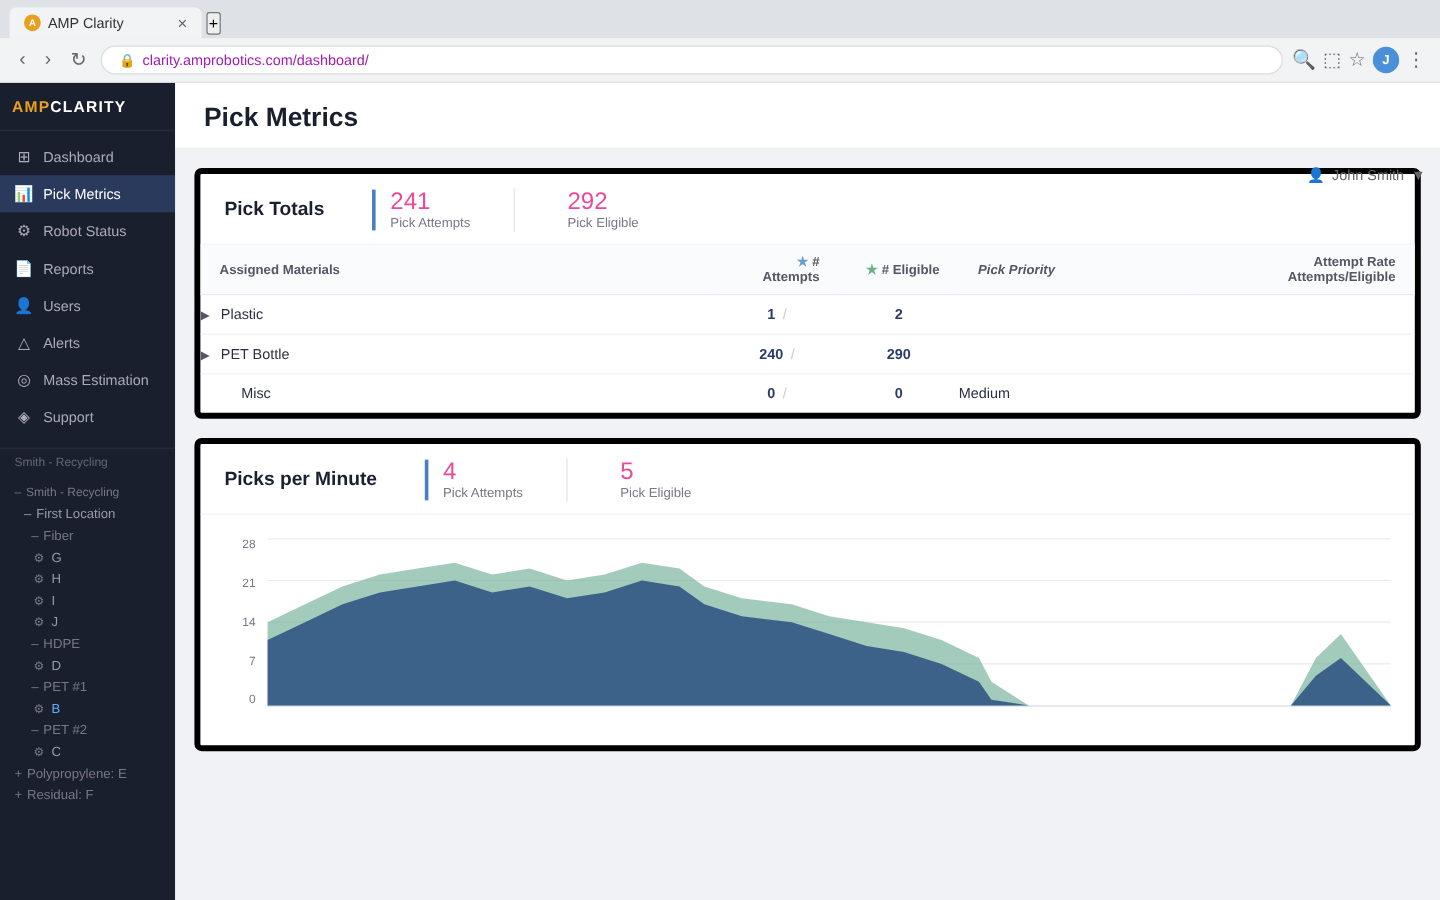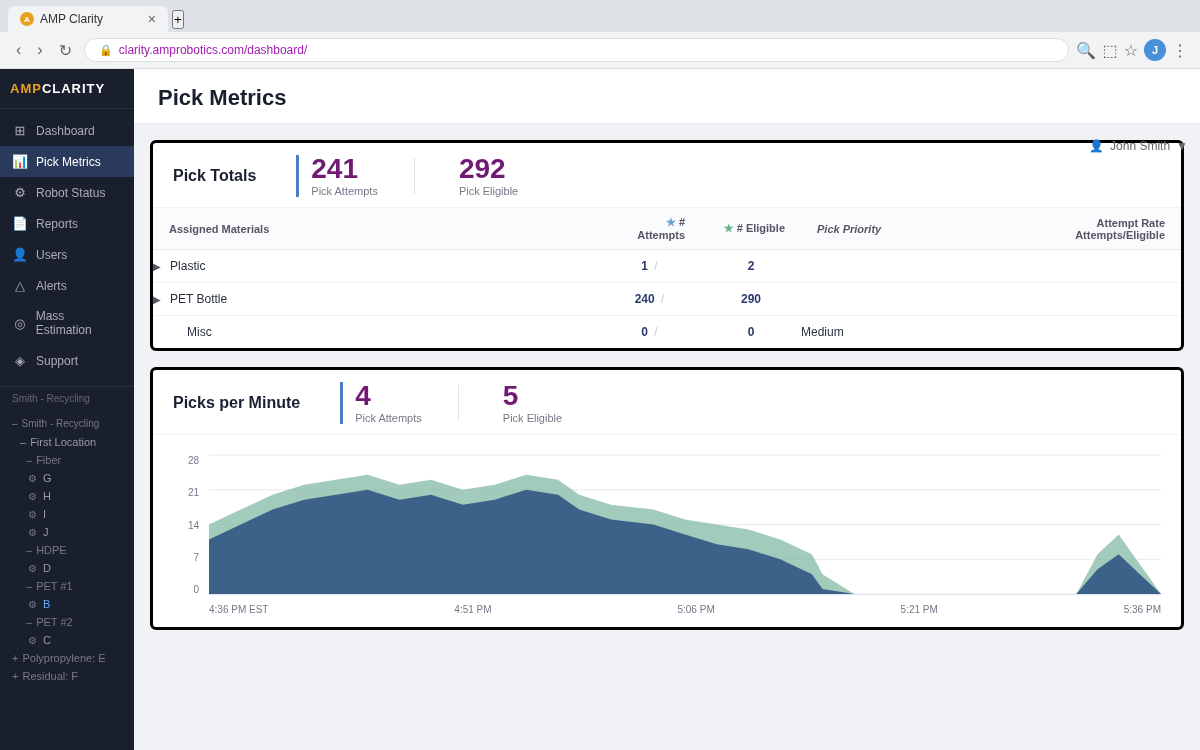--- a/index.html
+++ b/index.html
@@ -18,21 +18,21 @@
     .address-input .lock-icon { color: #666; font-size: 11px; }
     .address-text { color: #a21caf; font-size: 12px; }
     .toolbar-icons { display: flex; gap: 6px; align-items: center; }
     .toolbar-icon { color: #666; font-size: 16px; cursor: pointer; }
     .user-avatar { width: 22px; height: 22px; background: #4a90d9; border-radius: 50%; display: flex; align-items: center; justify-content: center; color: white; font-size: 11px; font-weight: bold; cursor: pointer; }
 
     
     .app-layout { display: flex; flex: 1; overflow: hidden; }
 
     
-    .sidebar { width: 134px; background: #1a1f2e; color: #ccc; display: flex; flex-direction: column; overflow-y: auto; flex-shrink: 0; }
+    .sidebar { width: 146px; background: #1a1f2e; color: #ccc; display: flex; flex-direction: column; overflow-y: auto; flex-shrink: 0; }
     .sidebar-logo { padding: 12px 10px; border-bottom: 1px solid #2a2f3e; }
     .logo-text { color: white; font-size: 13px; font-weight: 700; letter-spacing: 1px; }
     .logo-amp { color: #e8a020; }
     .logo-clarity { color: white; }
 
     .sidebar-nav { padding: 6px 0; }
     .nav-item { display: flex; align-items: center; gap: 8px; padding: 8px 12px; cursor: pointer; color: #aab; font-size: 12px; }
     .nav-item.active { color: white; background: #2a3a5c; }
     .nav-icon { font-size: 13px; width: 16px; text-align: center; }
 
@@ -49,27 +49,27 @@
     .main-content { flex: 1; overflow-y: auto; background: #f0f2f5; }
     .page-header { background: white; padding: 16px 24px 12px; border-bottom: 1px solid #e8eaed; }
     .page-title { font-size: 22px; font-weight: 600; color: #1a1f2e; }
     .page-subtitle { font-size: 12px; color: #778; margin-top: 3px; }
 
     .user-menu { position: absolute; top: 70px; right: 12px; display: flex; align-items: center; gap: 6px; font-size: 12px; color: #666; cursor: pointer; }
 
     .content-area { padding: 16px; display: flex; flex-direction: column; gap: 16px; }
 
     
-    .card { background: white; border-radius: 6px; border: 3px solid #000000; overflow: hidden; }
+    .card { background: white; border-radius: 6px; border: 5px solid #000000; overflow: hidden; }
 
     
     .stats-header { display: flex; align-items: center; gap: 20px; padding: 12px 20px 10px; border-bottom: 1px solid #f0f2f5; }
     .stats-title { font-size: 16px; font-weight: 600; color: #1a2030; margin-right: 12px; }
     .stat-block { display: flex; align-items: flex-start; gap: 0; border-left: 3px solid #4a7fc1; padding-left: 12px; margin-left: 8px; }
-    .stat-number { font-size: 28px; font-weight: 700; color: #701a75; line-height: 1; }
+    .stat-number { font-size: 20px; font-weight: 400; color: #ec4899; line-height: 1; }
     .stat-label { font-size: 11px; color: #778; margin-top: 2px; }
     .stat-divider { width: 1px; background: #e0e3e8; height: 36px; margin: 0 16px; }
 
     
     .materials-table { width: 100%; border-collapse: collapse; }
     .materials-table th { padding: 8px 16px; text-align: left; font-size: 11px; color: #556; font-weight: 600; border-bottom: 1px solid #e8eaed; background: #fafbfc; }
     .materials-table th.right { text-align: right; }
     .materials-table th.center { text-align: right; }
     .materials-table td { padding: 9px 0; border-bottom: 1px solid #f0f2f5; color: #2a3040; font-size: 12px; }
     .materials-table td.center { text-align: center; }
@@ -374,26 +374,19 @@
                 <line x1="0" y1="35" x2="900" y2="35" stroke="#e8eaed" stroke-width="1"></line>
                 <line x1="0" y1="70" x2="900" y2="70" stroke="#e8eaed" stroke-width="1"></line>
                 <line x1="0" y1="105" x2="900" y2="105" stroke="#e8eaed" stroke-width="1"></line>
                 <line x1="0" y1="140" x2="900" y2="140" stroke="#e8eaed" stroke-width="1"></line>
 
                 <polygon points="0,140 0,70 30,55 60,40 90,30 120,25 150,20 180,30 210,25 240,35 270,30 300,20 330,25 350,40 380,50 420,55 450,65 480,70 510,75 540,85 570,100 580,120 610,140 640,140 660,140 680,140 700,140 720,140 740,140 760,140 780,140 800,140 820,140 840,100 860,80 880,110 900,140" fill="#7ab5a0" opacity="0.7"></polygon>
 
                 <polygon points="0,140 0,85 30,70 60,55 90,45 120,40 150,35 180,45 210,40 240,50 270,45 300,35 330,40 350,55 380,65 420,70 450,80 480,90 510,95 540,105 570,120 580,135 610,140 640,140 660,140 680,140 700,140 720,140 740,140 760,140 780,140 800,140 820,140 840,115 860,100 880,120 900,140" fill="#2a5080" opacity="0.85"></polygon>
               </svg>
             </div>
-            <div class="chart-x-axis">
-              <span class="chart-x-label">4:36 PM EST</span>
-              <span class="chart-x-label">4:51 PM</span>
-              <span class="chart-x-label">5:06 PM</span>
-              <span class="chart-x-label">5:21 PM</span>
-              <span class="chart-x-label">5:36 PM</span>
-            </div>
           </div>
         </div>
       </div>
 
     </div>
   </div>
 </div>
 
 </body></html>

